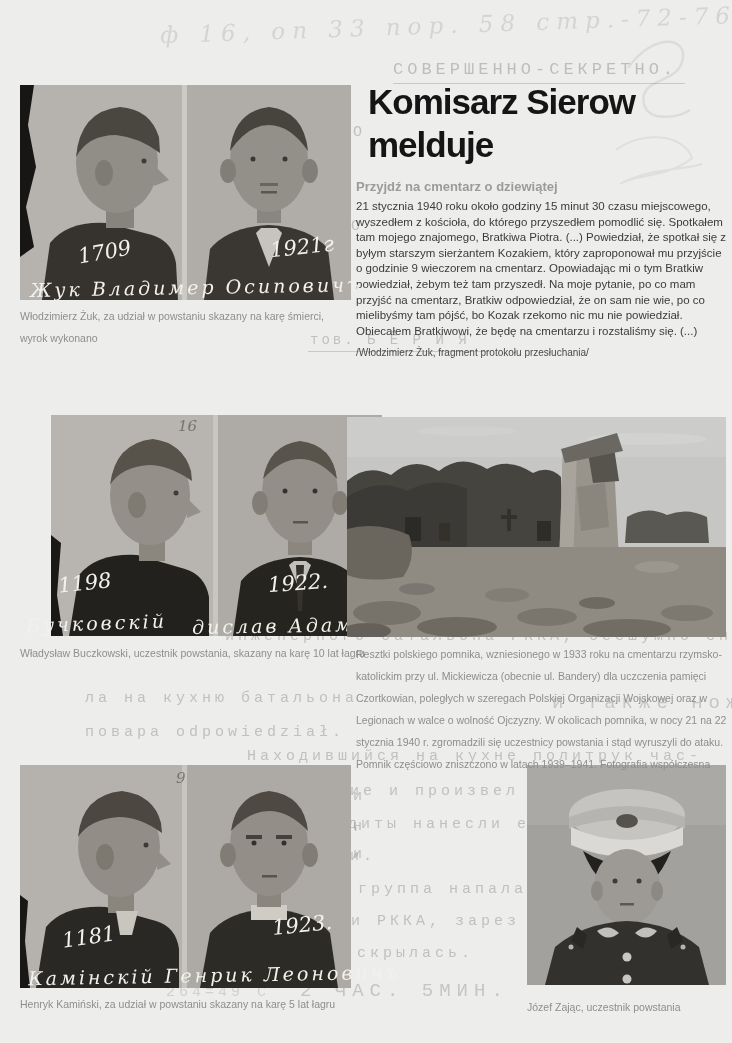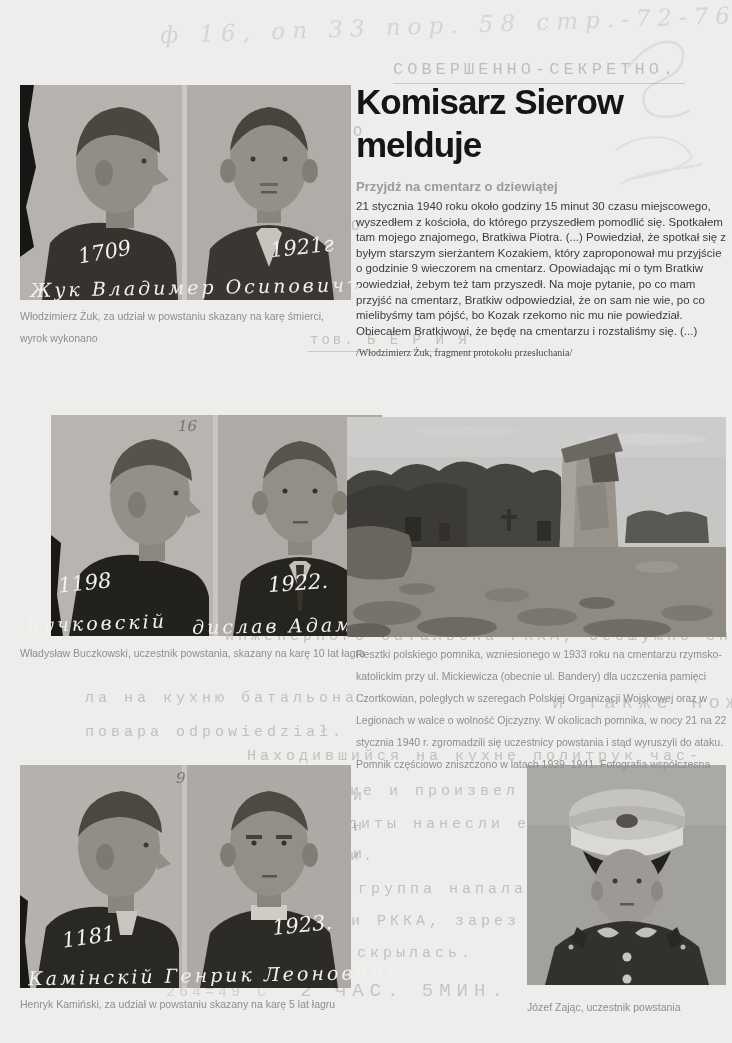--- a/index.html
+++ b/index.html
@@ -8,24 +8,24 @@
   
   .ghost{position:absolute;font-family:"Liberation Mono",monospace;letter-spacing:4px;font-size:15px;color:rgba(108,106,102,.34);white-space:nowrap;z-index:1;}
   .ghost.big{font-size:19px;letter-spacing:6px;color:rgba(108,106,102,.30);}
   .ghost.tiny{color:rgba(108,106,102,.22);}
   .handnote{position:absolute;left:160px;top:12px;z-index:1;font-family:"DejaVu Serif",serif;font-style:italic;font-size:23px;letter-spacing:7px;color:rgba(90,90,90,.17);transform:rotate(-2deg);white-space:nowrap;}
   .stamp-secret{position:absolute;left:393px;top:60px;z-index:1;font-family:"Liberation Mono",monospace;font-size:17px;letter-spacing:4px;color:rgba(120,118,114,.40);border-bottom:1px solid rgba(120,118,114,.30);padding:0 8px 4px 0;}
   .stamp-beria{position:absolute;left:308px;top:332px;z-index:1;font-family:"Liberation Mono",monospace;font-size:14px;letter-spacing:3px;color:rgba(120,118,114,.38);border-bottom:1px solid rgba(120,118,114,.30);padding:0 20px 3px 2px;}
 
   
   .article{position:absolute;left:356px;top:80px;width:372px;z-index:2;}
-  .title{font-family:"Liberation Sans",sans-serif;font-weight:700;font-size:35px;line-height:43px;letter-spacing:-1px;color:#151515;}
+  .title{font-family:"Liberation Sans",sans-serif;font-weight:700;font-size:35px;line-height:43px;letter-spacing:-1px;color:#151515;margin-left:12px;}
   .lead{margin-top:13px;font-weight:700;font-size:13px;color:#9b9b9b;}
   .body-text{margin-top:5px;font-size:11.5px;line-height:15.6px;color:#3b3b3b;}
-  .attribution{margin-top:8px;font-size:10px;color:#4a4a4a;font-family:Liberation Serif, serif;}
+  .attribution{margin-top:8px;font-size:10px;color:#4a4a4a;}
 
   
   .photo{position:absolute;z-index:2;}
   .photo svg{display:block;}
   .overlay{position:absolute;color:#f2f1ee;font-family:"DejaVu Serif",serif;font-style:italic;white-space:nowrap;}
   .num{font-size:21px;}
   .mugname{font-size:19px;letter-spacing:3px;}
   .pencil{color:rgba(60,60,60,.55);font-size:15px;font-style:italic;font-family:"DejaVu Serif",serif;}
 
   .caption{position:absolute;z-index:3;font-size:10.5px;line-height:22px;color:#8e8e8e;}

